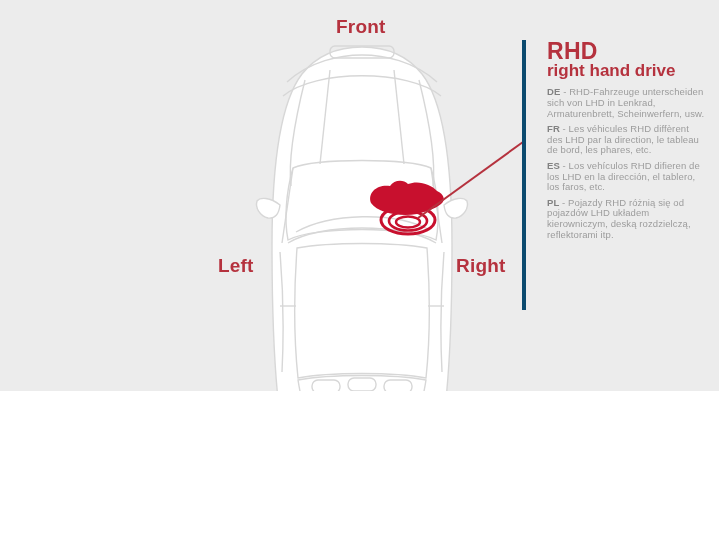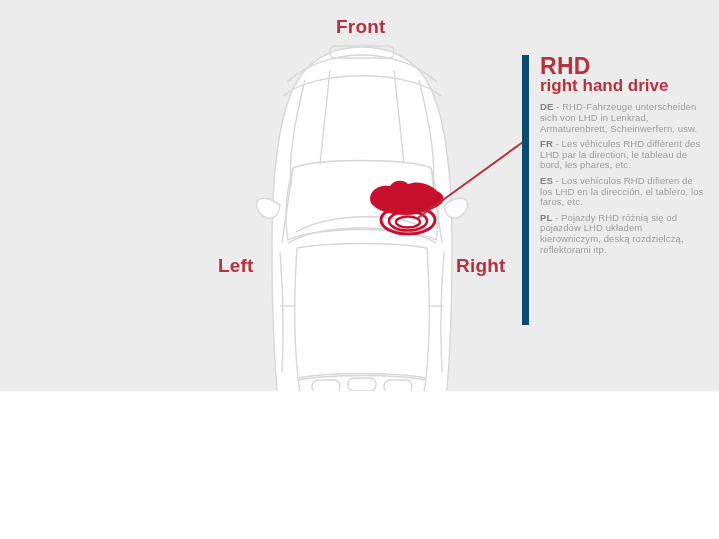--- a/index.html
+++ b/index.html
@@ -21,24 +21,24 @@
     letter-spacing:.2px;
   }
   .lbl-front{left:336px;top:16px;}
   .lbl-left{left:218px;top:255px;}
   .lbl-right{left:456px;top:255px;}
   .lbl-rear{left:337px;top:502px;}
 
   
   .infobox{
     position:absolute;
-    left:522px;top:55px;
+    left:522px;top:40px;
     width:184px;
-    border-left:7px solid #0c4a6e;
-    padding-left:11px;
+    border-left:4px solid #0c4a6e;
+    padding-left:21px;
     box-sizing:border-box;
     min-height:270px;
   }
   .info-title{
     font-size:23px;font-weight:800;
     color:#b5323e;line-height:23px;
     letter-spacing:.3px;
   }
   .info-subtitle{
     font-size:17px;font-weight:700;

